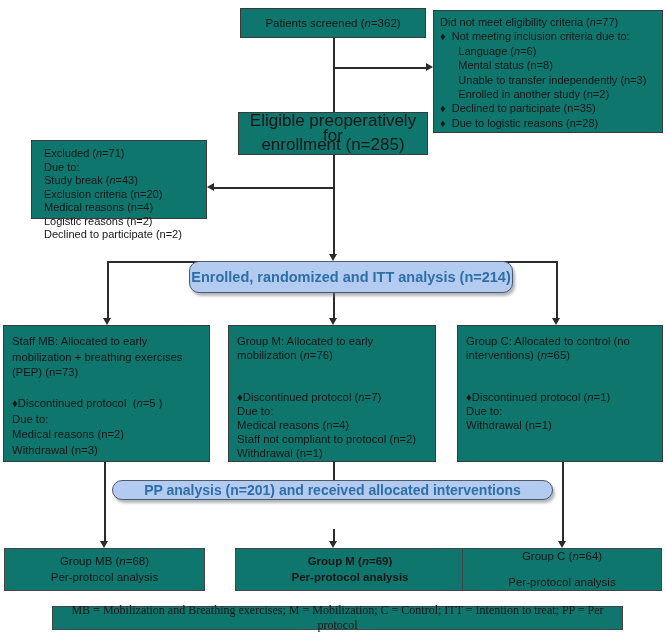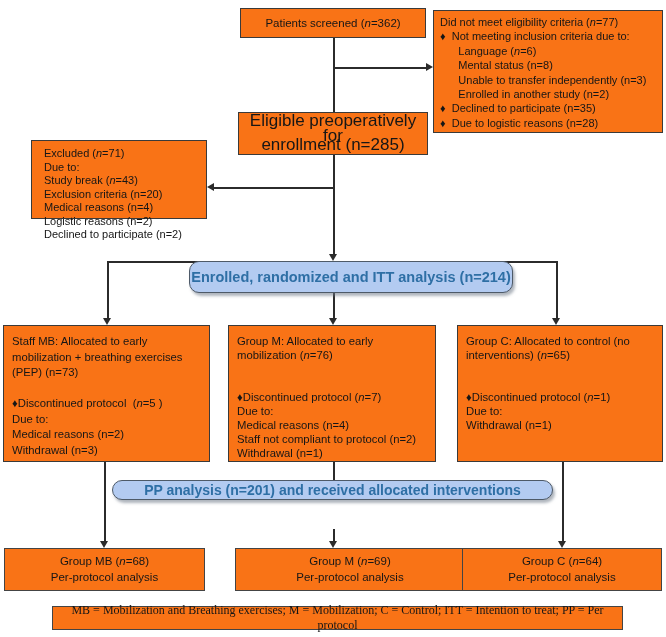--- a/index.html
+++ b/index.html
@@ -5,21 +5,21 @@
   :root{
     --hl-fill:#b3cbf1; --hl-text:#2e6fa5; --hl-border:#4e5a68;
     --box-border:#3a3a3a; --connector:#2b2b2b;
   }
   html,body{margin:0;padding:0;background:#fff;}
   .canvas{
     position:relative;width:666px;height:637px;background:#fff;
     font-family:"Liberation Sans",sans-serif;color:#161616;overflow:hidden;
   }
   .box{
-    position:absolute;background:#f97316;border:1.5px solid var(--box-border);
+    position:absolute;background:#0f766e;border:1.5px solid var(--box-border);
     box-sizing:border-box;font-size:11px;
   }
   .thin{border-width:1px;border-color:#444;}
   .center-text{display:flex;flex-direction:column;align-items:center;justify-content:center;text-align:center;}
   .line{white-space:pre-wrap;min-height:1em;line-height:14px;}
   .bluebox{
     position:absolute;box-sizing:border-box;background:var(--hl-fill);
     border:1.5px solid var(--hl-border);border-radius:10px;
     color:var(--hl-text);font-weight:bold;
     display:flex;align-items:center;justify-content:center;text-align:center;
@@ -40,22 +40,22 @@
   .groupbox{padding:8px 4px 0 8px;font-size:11.3px;}
   .groupbox .line{line-height:14px;}
   #box-group-mb{left:3px;top:325px;width:207px;height:137px;}
   #box-group-mb .line{line-height:15.5px;}
   #box-group-m{left:228px;top:325px;width:208px;height:137px;}
   #box-group-c{left:457px;top:325px;width:206px;height:137px;}
   #box-pp{left:112px;top:480px;width:441px;height:20px;font-size:14px;}
   .ppbox{font-size:11.5px;}
   .ppbox .line{line-height:15.5px;}
   #box-pp-mb{left:4px;top:548px;width:201px;height:43px;}
-  #box-pp-m{left:235px;top:548px;width:230px;height:43px;}
-  #box-pp-c{left:462px;top:548px;width:200px;height:43px;}
+  #box-pp-m{left:235px;top:548px;width:230px;height:43px;font-weight:bold;}
+  #box-pp-c{left:462px;top:548px;width:200px;height:43px;justify-content:space-between;}
   #box-legend{left:52px;top:606px;width:571px;height:24px;font-family:"Liberation Serif",serif;font-size:12px;}
 
   
   .vline,.hline{position:absolute;background:var(--connector);z-index:1;}
   .vline{width:1.6px;}
   .hline{height:1.6px;}
   .ah{position:absolute;width:0;height:0;z-index:2;}
   .ah-down{border-left:4.5px solid transparent;border-right:4.5px solid transparent;border-top:7px solid var(--connector);}
   .ah-right{border-top:4.5px solid transparent;border-bottom:4.5px solid transparent;border-left:7px solid var(--connector);}
   .ah-left{border-top:4.5px solid transparent;border-bottom:4.5px solid transparent;border-right:7px solid var(--connector);}

